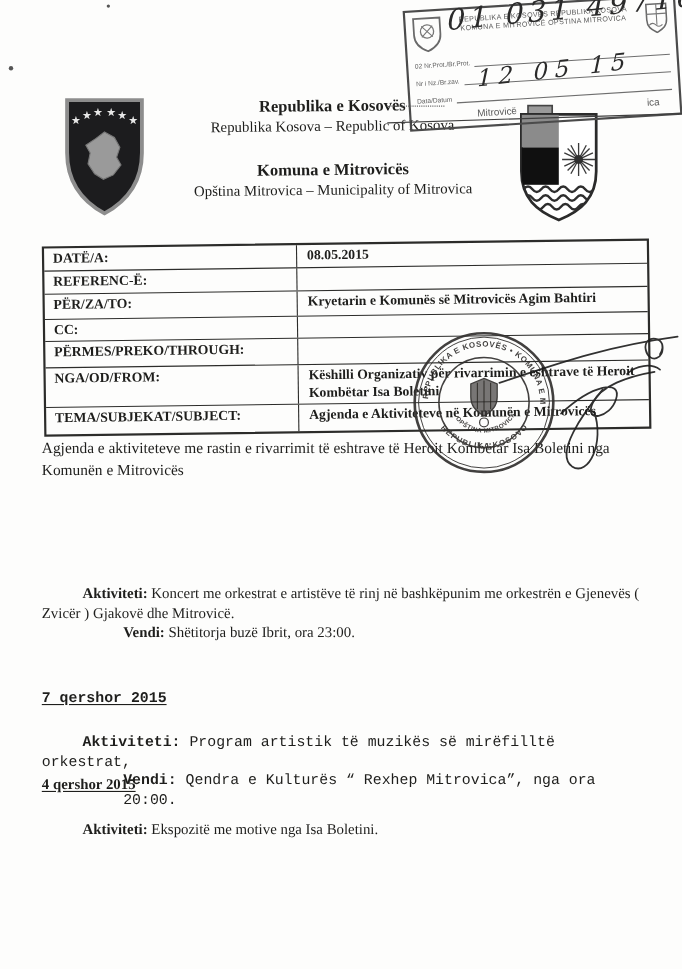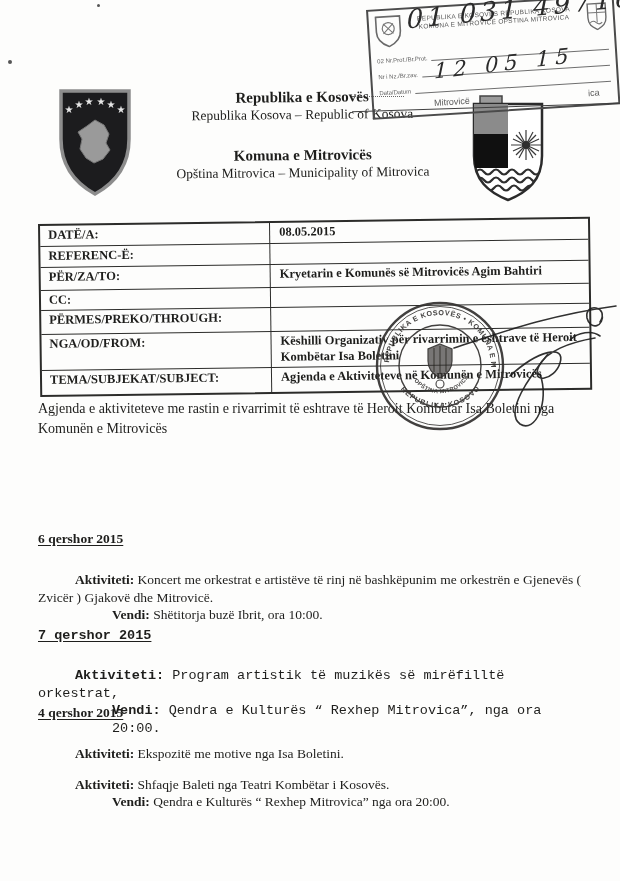--- a/index.html
+++ b/index.html
@@ -248,39 +248,34 @@
       <path d="M58,80 c28,-26 56,-32 50,-13 c-5,17 -30,22 -21,3 c7,-15 32,-24 56,-28"></path>
       <path d="M96,58 c-18,22 -44,58 -28,70 c15,10 30,-22 20,-50"></path>
       <path d="M118,44 c8,-8 22,-10 30,-4"></path>
     </g>
   </svg>
 
   <p class="intro">Agjenda e aktiviteteve me rastin e rivarrimit të eshtrave të Heroit Kombëtar Isa Boletini nga Komunën e Mitrovicës</p>
 
 
   <div class="section s2">
-    <h3 class="dhead">6 qershor 2015</h3>
     <div class="entry">
       <p class="act"><span class="bl">Aktiviteti:</span> <span>Koncert me orkestrat e artistëve të rinj në bashkëpunim me orkestrën e Gjenevës ( Zvicër ) Gjakovë dhe Mitrovicë.</span></p>
-      <p class="ven"><span class="bl">Vendi:</span> <span>Shëtitorja buzë Ibrit, ora 10:00.</span></p>
+      <p class="ven"><span class="bl">Vendi:</span> <span>Shëtitorja buzë Ibrit, ora 23:00.</span></p>
     </div>
   </div>
 
   <div class="section s3">
     <h3 class="dhead">7 qershor 2015</h3>
     <div class="entry">
       <p class="act"><span class="bl">Aktiviteti:</span> <span>Program artistik të muzikës së mirëfilltë orkestrat,</span></p>
       <p class="ven"><span class="bl">Vendi:</span> <span>Qendra e Kulturës “ Rexhep Mitrovica”, nga ora 20:00.</span></p>
     </div>
   </div>
 
   <div class="section s4">
     <h3 class="dhead">4 qershor 2015</h3>
     <div class="entry">
       <p class="act"><span class="bl">Aktiviteti:</span> <span>Ekspozitë me motive nga Isa Boletini.</span></p>
     </div>
-    <div class="entry">
-      <p class="act"><span class="bl">Aktiviteti:</span> <span>Shfaqje Baleti nga Teatri Kombëtar i Kosovës.</span></p>
-      <p class="ven"><span class="bl">Vendi:</span> <span>Qendra e Kulturës “ Rexhep Mitrovica” nga ora 20:00.</span></p>
-    </div>
   </div>
 
 </div>
 
 </body></html>

